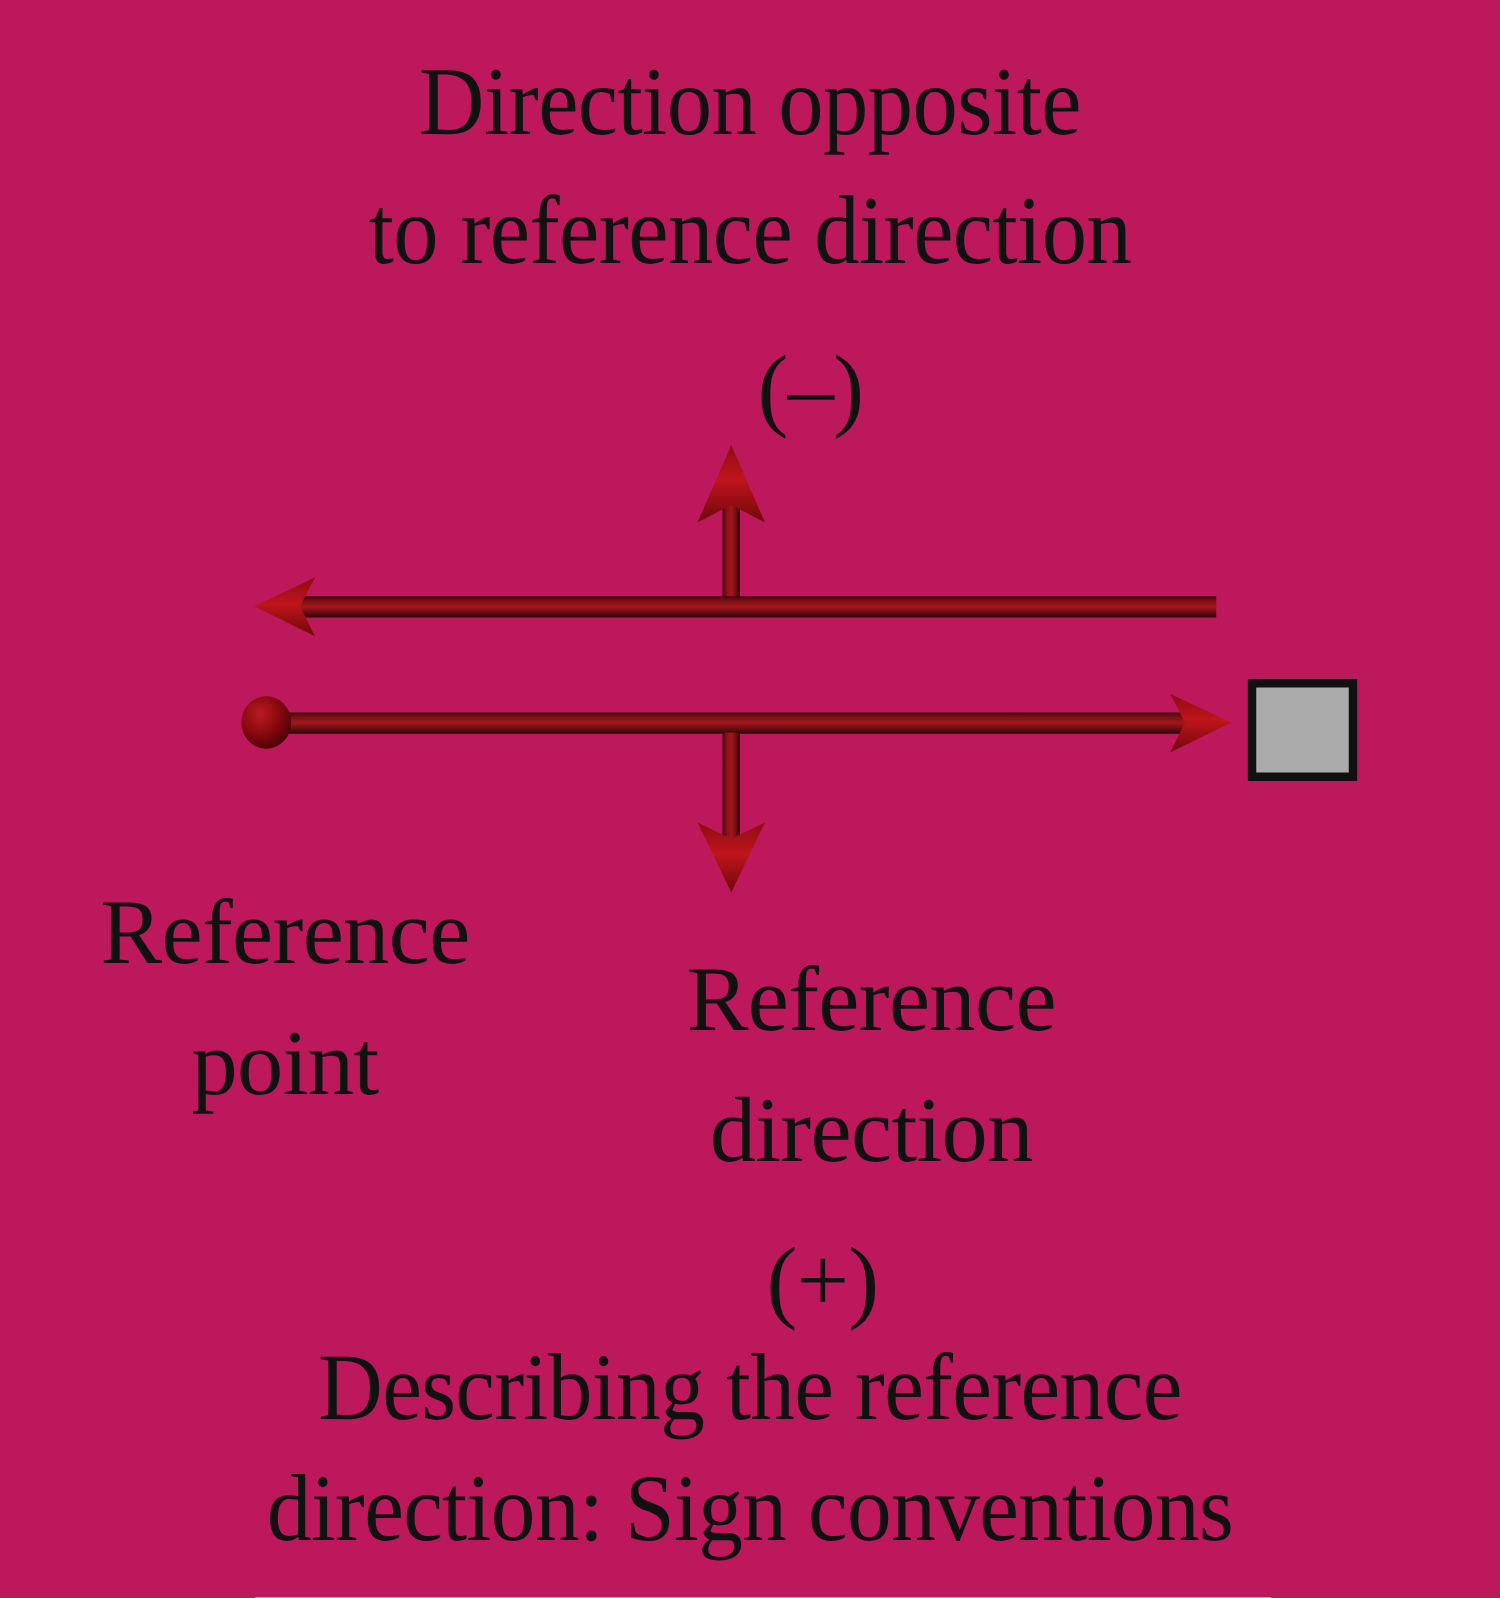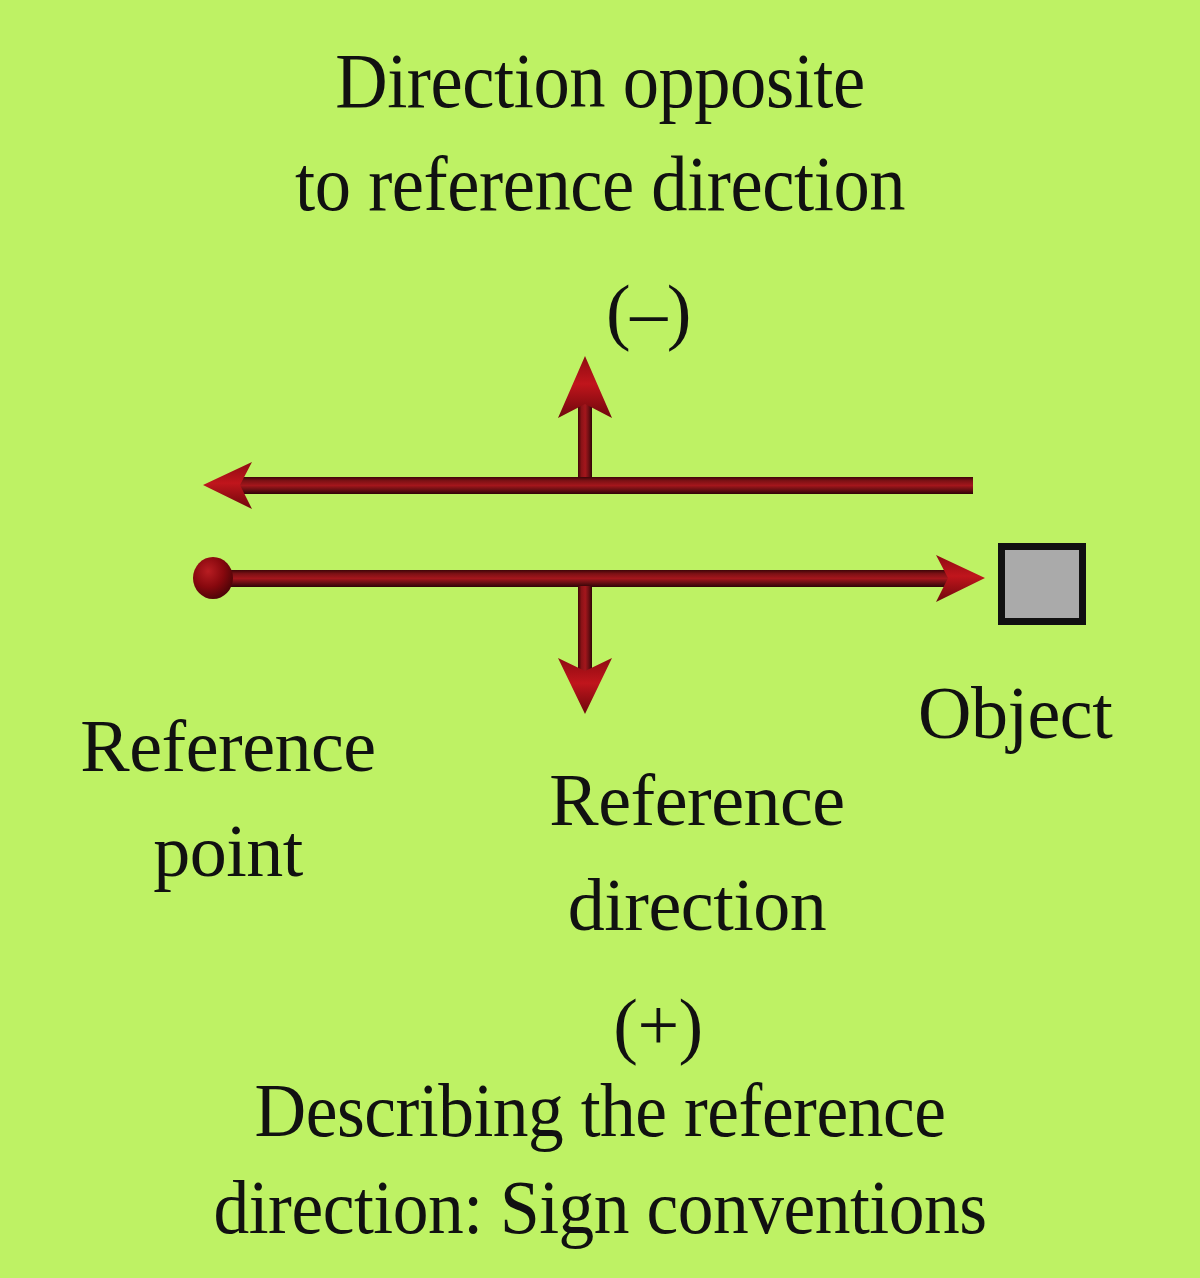--- a/index.html
+++ b/index.html
@@ -8,21 +8,21 @@
     background: #ffffff;
   }
   body {
     font-family: "Liberation Serif", "DejaVu Serif", serif;
     color: #000000;
   }
   #page {
     position: relative;
     width: 1200px;
     height: 1278px;
-    background: #bef264;
+    background: #be185d;
     overflow: hidden;
   }
 
   .txt {
     position: absolute;
     color: #111111;
     line-height: 1.06;
     white-space: pre;
     letter-spacing: -0.5px;
   }
@@ -175,18 +175,17 @@
   <div class="txt" id="minus-sign">(–)</div>
 
   <div class="txt" id="plus-sign">(+)</div>
 
   <div class="txt" id="label-reference-point">Reference
 point</div>
 
   <div class="txt" id="label-reference-direction">Reference
 direction</div>
 
-  <div class="txt" id="label-object">Object</div>
 
   <div class="txt" id="bottom-caption">Describing the reference
 direction: Sign conventions</div>
 
 </div>
 
 </body></html>

